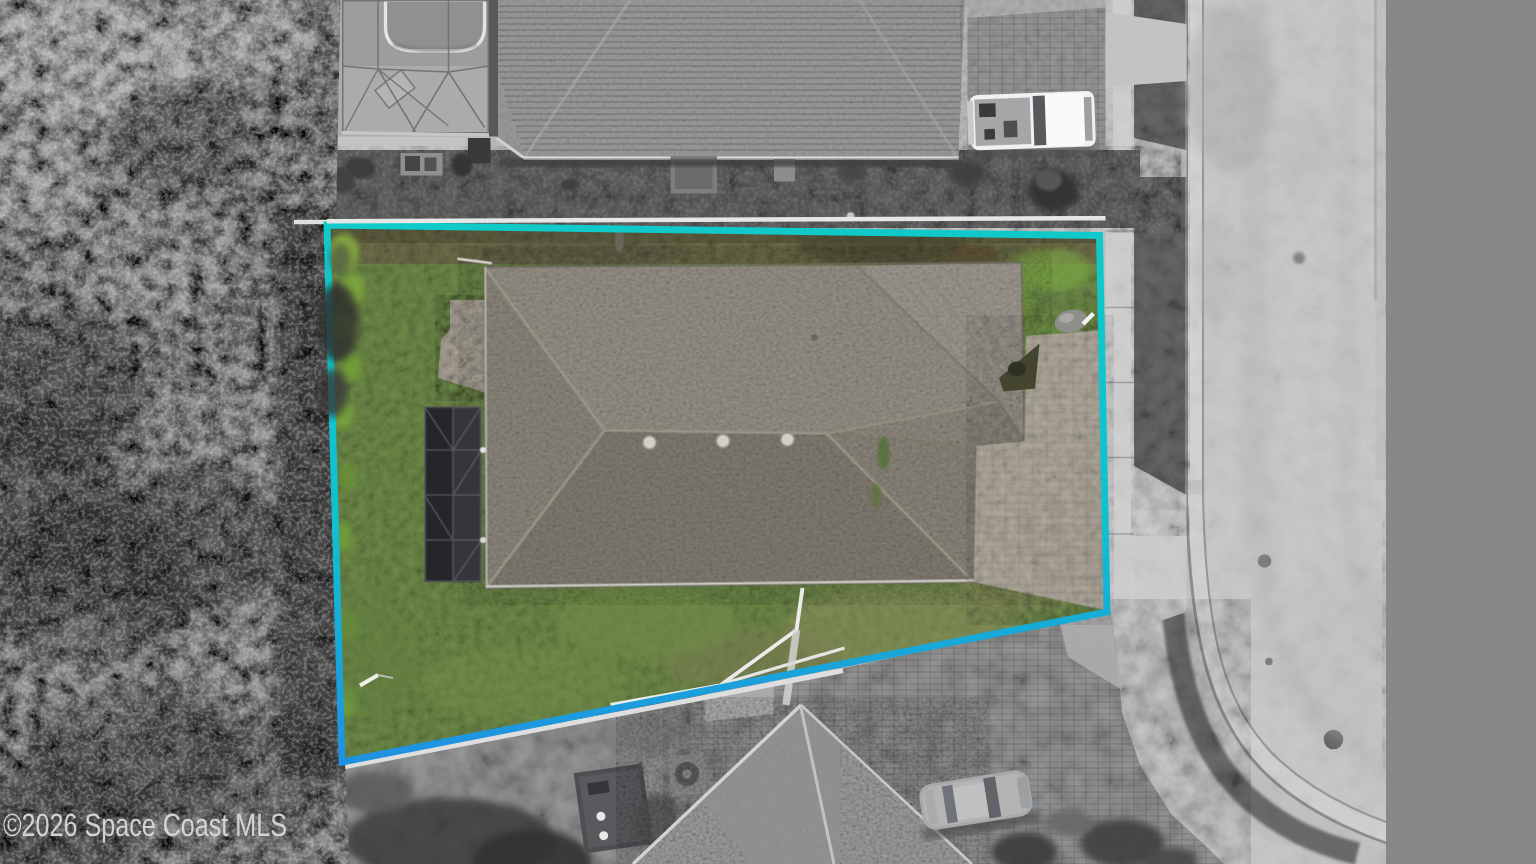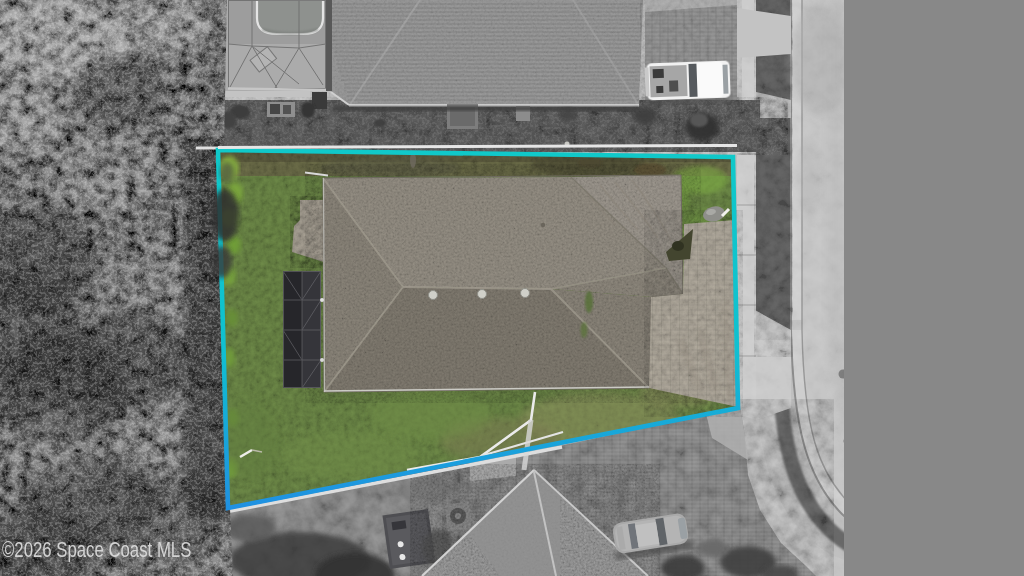--- a/index.html
+++ b/index.html
@@ -1,16 +1,16 @@
 <!DOCTYPE html>
 <html><head>
 <meta charset="utf-8">
 <style>
 html,body{margin:0;padding:0;background:#888}
-#c{position:relative;width:844px;height:576px;overflow:hidden;font-family:"Liberation Sans",sans-serif}
+#c{position:relative;width:924px;height:576px;overflow:hidden;font-family:"Liberation Sans",sans-serif}
 </style>
 </head>
 <body>
 <div id="c">
 <svg width="1024" height="576" viewBox="0 0 1024 576">
 <defs>
 <filter id="fTree" x="-5%" y="-5%" width="110%" height="110%">
   <feTurbulence type="fractalNoise" baseFrequency="0.095" numOctaves="5" seed="11" result="t"></feTurbulence>
   <feColorMatrix in="t" type="matrix" values="1.9 0 0 0 -0.38  1.9 0 0 0 -0.38  1.9 0 0 0 -0.38  0 0 0 0 1"></feColorMatrix>
 </filter>

